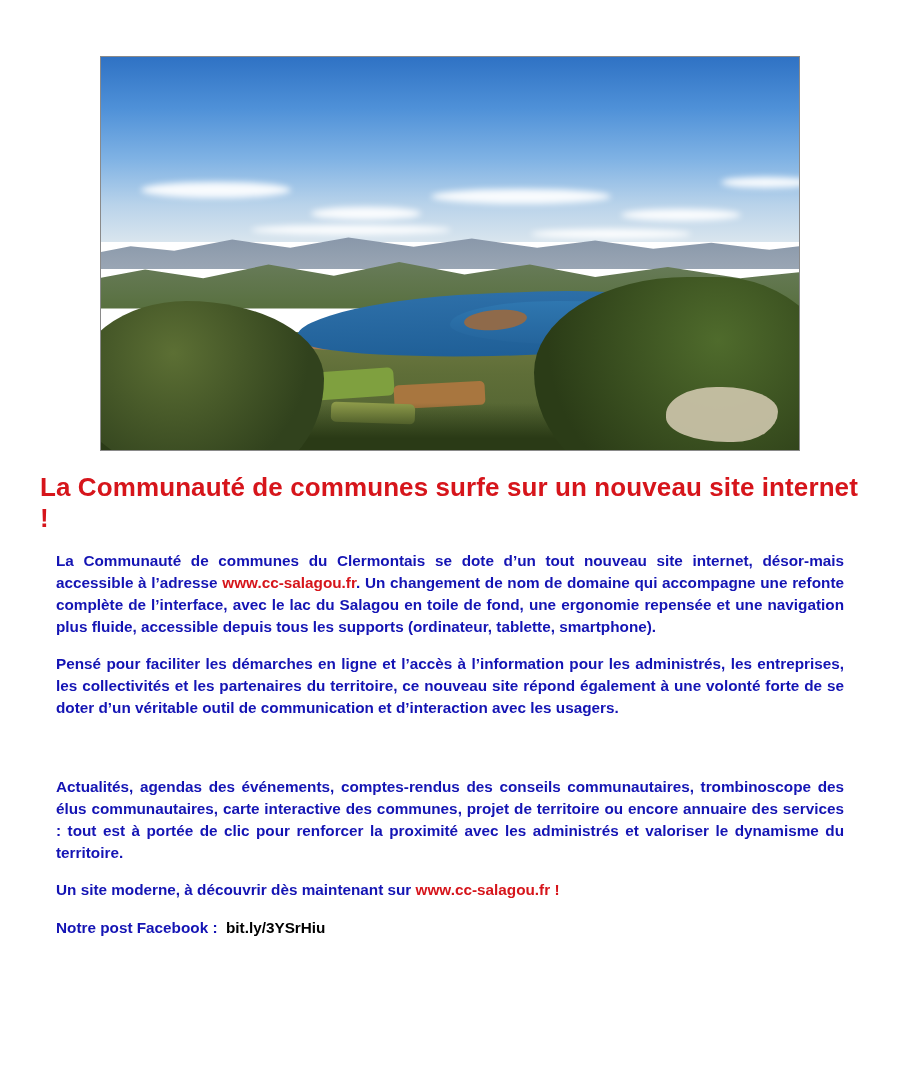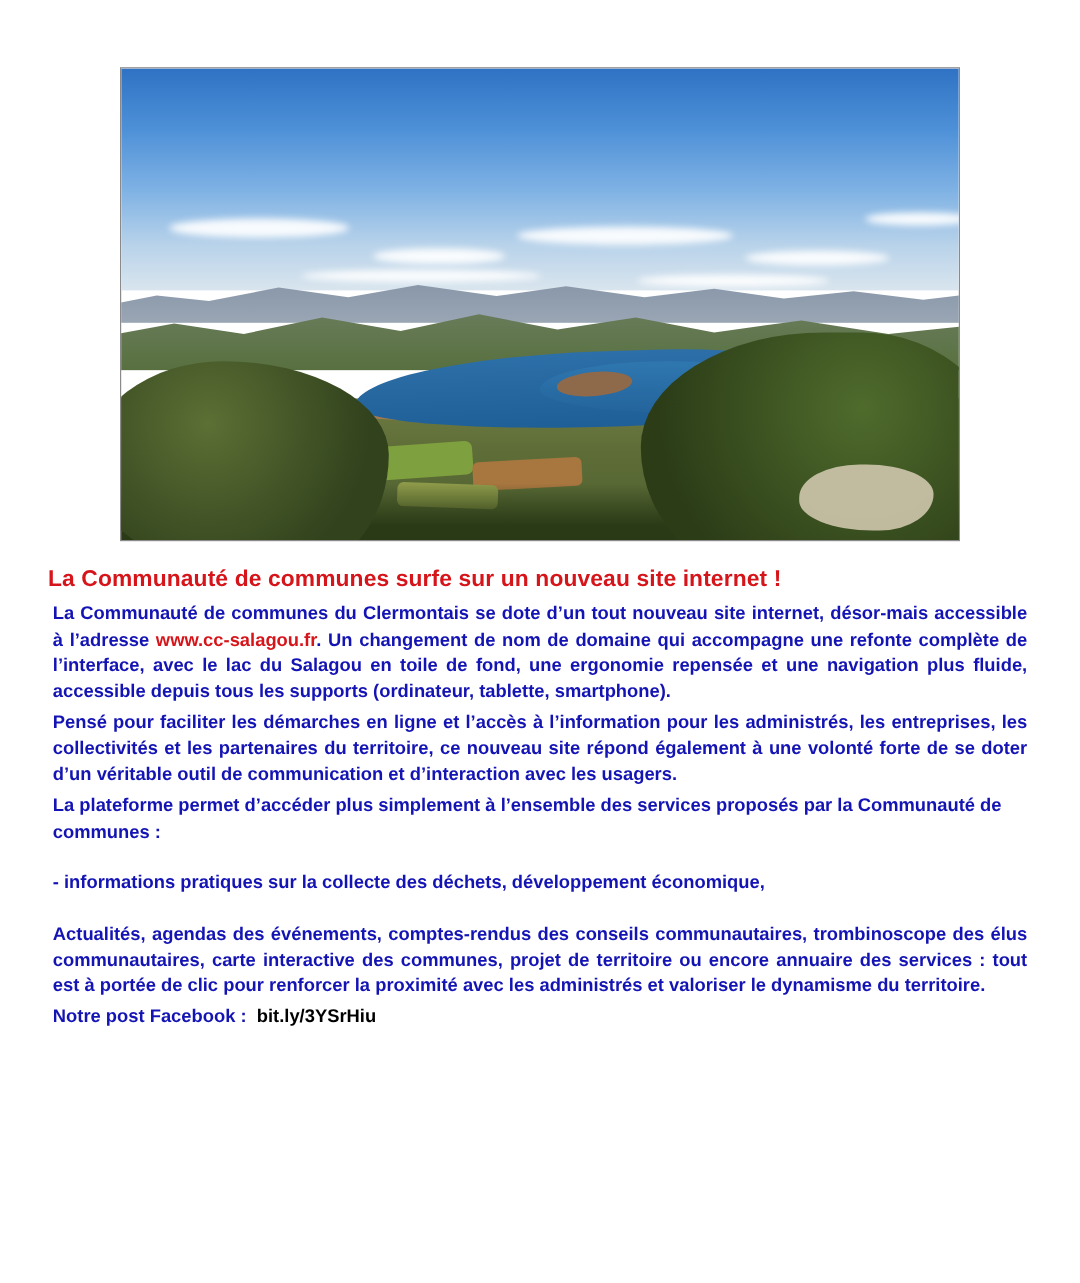--- a/index.html
+++ b/index.html
@@ -198,29 +198,29 @@
   }
 
   
   .content {
     position: absolute;
     left: 40px;
     top: 472px;
     width: 820px;
   }
   .headline {
-    font-size: 19px;
+    font-size: 26px;
     font-weight: bold;
     color: #d6151b;
     letter-spacing: .1px;
     margin: 0 0 6px 0;
     line-height: 1.2;
   }
   p.body {
-    margin: 4px;
+    margin: 16px;
     font-size: 15.3px;
     font-weight: bold;
     line-height: 1.42;
     color: #1414b4;
     text-align: justify;
     text-justify: inter-word;
   }
   p.body.nj { text-align: left; }
   .gap { height: 13px; }
   .red { color: #d6151b; }
@@ -265,37 +265,34 @@
     <h1 class="headline">La Communauté de communes surfe sur un nouveau site internet !</h1>
 
     <p class="body">
       <span>La Communauté de communes du Clermontais se dote d’un tout nouveau site internet, désor-mais accessible à l’adresse </span><span class="red link-strong">www.cc-salagou.fr</span><span>. Un changement de nom de domaine qui accompagne une refonte complète de l’interface, avec le lac du Salagou en toile de fond, une ergonomie repensée et une navigation plus fluide, accessible depuis tous les supports (ordinateur, tablette, smartphone).</span>
     </p>
 
     <p class="body">
       <span>Pensé pour faciliter les démarches en ligne et l’accès à l’information pour les administrés, les entreprises, les collectivités et les partenaires du territoire, ce nouveau site répond également à une volonté forte de se doter d’un véritable outil de communication et d’interaction avec les usagers.</span>
     </p>
 
-    <p class="body nj">
-      <span>La plateforme permet d’accéder plus simplement à l’ensemble des services proposés par la Communauté de communes :</span>
-    </p>
 
     <div class="gap"></div>
 
-    <p class="body nj">
-      <span>- informations pratiques sur la collecte des déchets, développement économique,</span>
-    </p>
 
     <div class="gap"></div>
 
 
     <p class="body">
       <span>Actualités, agendas des événements, comptes-rendus des conseils communautaires, trombinoscope des élus communautaires, carte interactive des communes, projet de territoire ou encore annuaire des services : tout est à portée de clic pour renforcer la proximité avec les administrés et valoriser le dynamisme du territoire.</span>
     </p>
 
+    <p class="body nj">
+      <span>Un site moderne,  à découvrir dès maintenant sur </span><span class="red link-strong">www.cc-salagou.fr</span><span class="red"> !</span>
+    </p>
 
     <p class="body nj">
       <span class="fb-label">Notre post Facebook :</span>
       &nbsp;<span class="fb-link link-strong">bit.ly/3YSrHiu</span>
     </p>
 
   </div>
 </div>
 
 </body></html>

